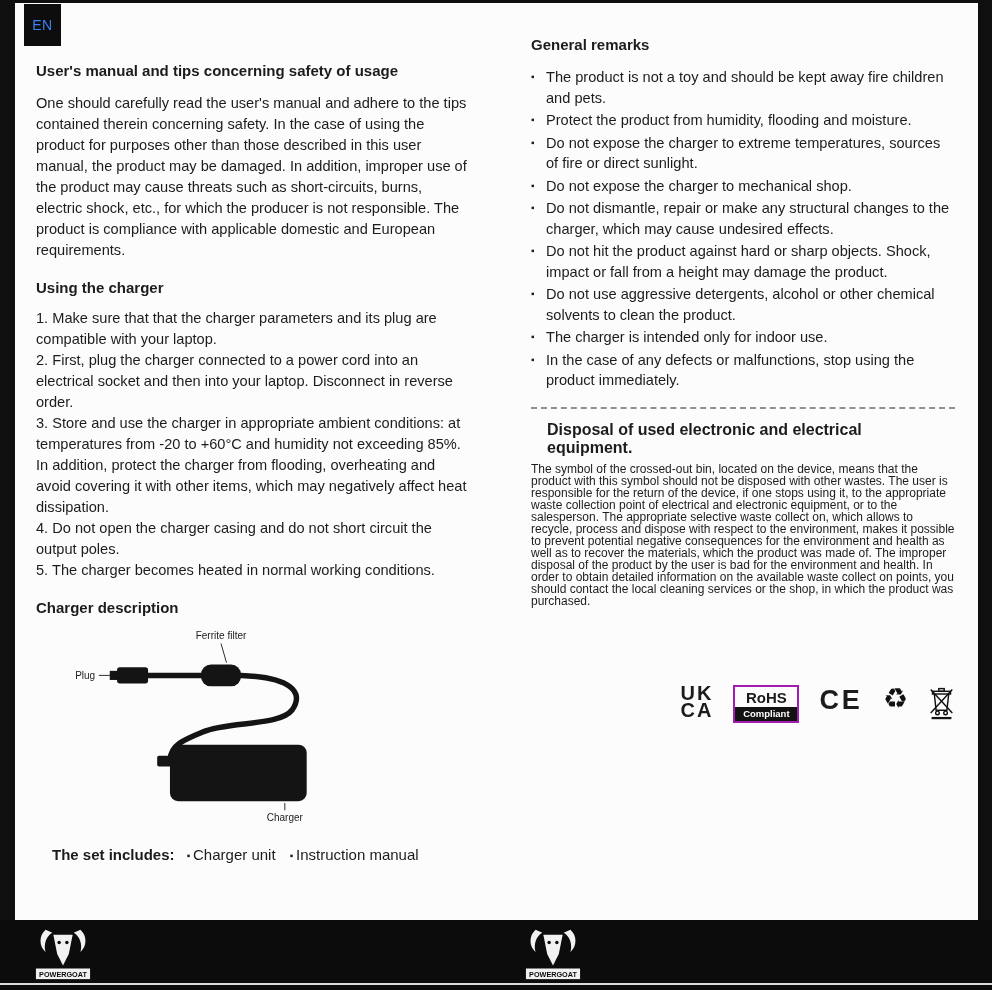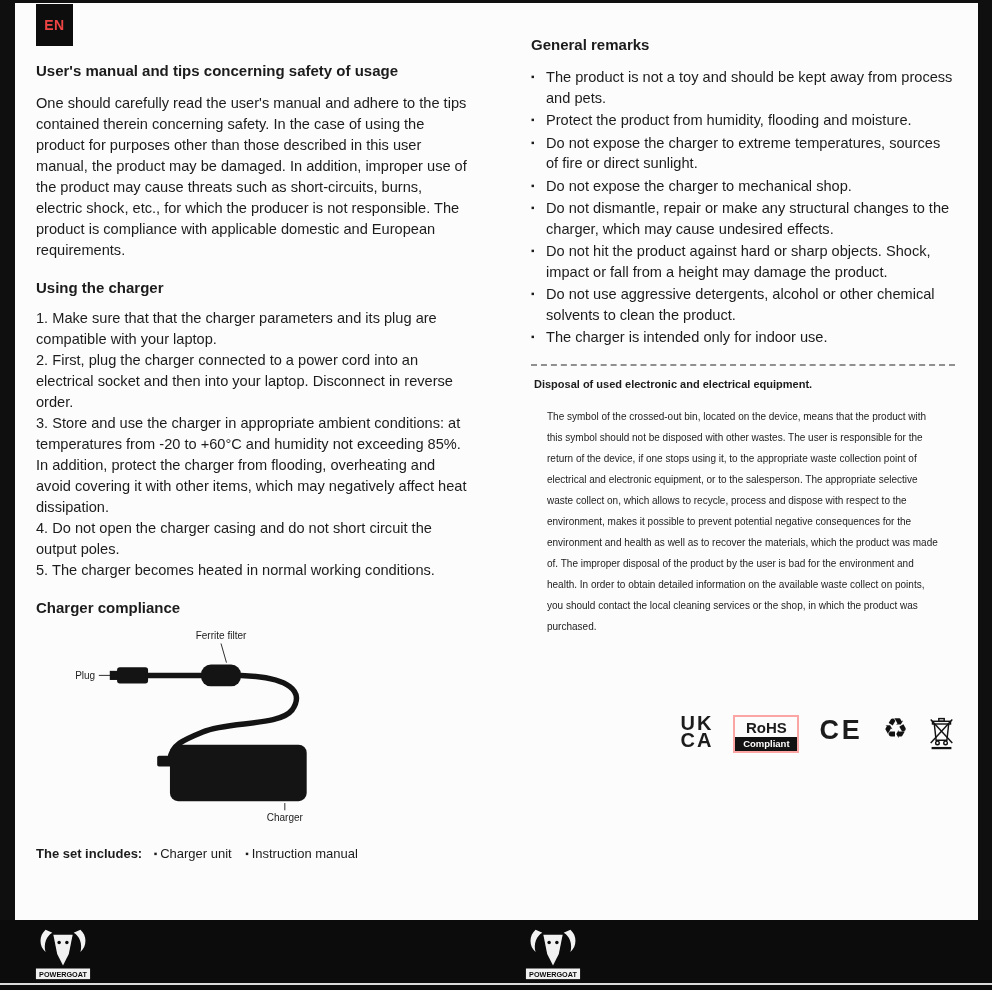--- a/index.html
+++ b/index.html
@@ -7,22 +7,22 @@
     position:relative;width:992px;height:990px;background:#fcfcfc;
     font-family:"Liberation Sans", sans-serif;color:#1c1c1c;overflow:hidden;
     margin:0 auto;
   }
   .top-strip{position:absolute;left:0;top:0;width:100%;height:3px;background:#0f0f0f;}
   .edge{position:absolute;top:0;height:921px;background:#0f0f0f;}
   .edge.left{left:0;width:15px;}
   .edge.right{right:0;width:14px;}
 
   .en-badge{
-    position:absolute;left:36px;top:4px;width:37px;height:42px;background:#0d0d0d;
-    color:#ef4444;font-weight:700;font-size:14px;display:flex;align-items:center;
+    position:absolute;left:24px;top:4px;width:37px;height:42px;background:#0d0d0d;
+    color:#3b82f6;font-weight:400;font-size:14px;display:flex;align-items:center;
     justify-content:center;letter-spacing:.5px;
   }
 
   .col-left{position:absolute;left:36px;top:62px;width:436px;}
   .col-right{position:absolute;left:531px;top:36px;width:424px;}
 
   .h-main{font-size:15px;font-weight:700;margin:0 0 14px;}
   .h-sec{font-size:15px;font-weight:700;margin:18px 0 12px;}
   .body-text{font-size:14.6px;line-height:21px;margin:0;}
   .steps p{font-size:14.6px;line-height:21px;margin:0;}
@@ -30,33 +30,33 @@
   .remarks{list-style:none;margin:0;padding:0;}
   .remark{
     position:relative;padding-left:15px;margin:0 0 2px;
     font-size:14.6px;line-height:20.5px;
   }
   .remark::before{
     content:"▪";position:absolute;left:0;top:0;font-size:10px;line-height:20.5px;color:#1c1c1c;
   }
 
   .divider{border:none;border-top:2px dashed #909090;margin:16px 0 12px;}
-  .disposal-title{font-size:11px;font-weight:700;margin:0 3px 6px;}
-  .disposal-text{font-size:10px;line-height:21px;margin:16px;}
+  .disposal-title{font-size:16px;font-weight:700;margin:0 16px 6px;}
+  .disposal-text{font-size:12px;line-height:12px;margin:0;}
 
   .diagram-wrap{margin:4px 0 0 30px;}
 
-  .set-includes{font-size:13px;margin:18px 0 0;}
+  .set-includes{font-size:15px;margin:18px 16px 0;}
   .set-label{font-weight:700;margin-right:8px;}
   .set-item{margin-right:10px;}
   .set-item::before{content:"▪ ";font-size:10px;position:relative;top:-1px;}
 
   .logos-row{display:flex;align-items:flex-start;justify-content:flex-end;gap:20px;margin-top:78px;}
   .ukca{font-weight:800;line-height:17px;letter-spacing:2px;font-size:20px;}
-  .rohs{border:2px solid #fca5a5;width:62px;text-align:center;}
+  .rohs{border:2px solid #a21caf;width:62px;text-align:center;}
   .rohs-top{font-weight:700;font-size:15px;padding:2px 0 1px;}
   .rohs-bottom{background:#121212;color:#fff;font-size:9.5px;padding:1px 0 2px;font-weight:bold;}
   .ce{font-size:27px;font-weight:600;letter-spacing:3px;}
   .recycle{font-size:28px;line-height:1;color:#121212;}
 
   .footer{position:absolute;left:0;bottom:0;width:100%;height:70px;background:#0c0c0c;}
   .footer-hairline{position:absolute;left:0;bottom:5px;width:100%;height:2px;background:#f2f2f2;opacity:.9;}
   .goat{position:absolute;top:5px;}
   .goat.g1{left:34px;}
   .goat.g2{left:524px;}
@@ -77,21 +77,21 @@
 
     <h3 class="h-sec">Using the charger</h3>
     <div class="steps">
       <p>1. Make sure that that the charger parameters and its plug are compatible with your laptop.</p>
       <p>2. First, plug the charger connected to a power cord into an electrical socket and then into your laptop. Disconnect in reverse order.</p>
       <p>3. Store and use the charger in appropriate ambient conditions: at temperatures from -20 to +60°C and humidity not exceeding 85%. In addition, protect the charger from flooding, overheating and avoid covering it with other items, which may negatively affect heat dissipation.</p>
       <p>4. Do not open the charger casing and do not short circuit the output poles.</p>
       <p>5. The charger becomes heated in normal working conditions.</p>
     </div>
 
-    <h3 class="h-sec">Charger compliance</h3>
+    <h3 class="h-sec">Charger description</h3>
 
     <div class="diagram-wrap">
       <svg width="310" height="196" viewBox="0 0 340 215">
 
         <text x="170" y="12" text-anchor="middle" font-size="11" fill="#1c1c1c">Ferrite filter</text>
         <line x1="170" y1="17" x2="176" y2="38" stroke="#1c1c1c" stroke-width="1"></line>
 
         <text x="32" y="56" text-anchor="end" font-size="11" fill="#1c1c1c">Plug</text>
         <line x1="36" y1="52" x2="50" y2="52" stroke="#1c1c1c" stroke-width="1"></line>
 
@@ -115,28 +115,29 @@
     <p class="set-includes">
       <span class="set-label">The set includes:</span>
       <span class="set-item">Charger unit</span>
       <span class="set-item">Instruction manual</span>
     </p>
   </div>
 
   <div class="col-right">
     <h3 class="h-main">General remarks</h3>
     <ul class="remarks">
-      <li class="remark">The product is not a toy and should be kept away from process and pets.</li>
+      <li class="remark">The product is not a toy and should be kept away fire children and pets.</li>
       <li class="remark">Protect the product from humidity, flooding and moisture.</li>
       <li class="remark">Do not expose the charger to extreme temperatures, sources of fire or direct sunlight.</li>
       <li class="remark">Do not expose the charger to mechanical shop.</li>
       <li class="remark">Do not dismantle, repair or make any structural changes to the charger, which may cause undesired effects.</li>
       <li class="remark">Do not hit the product against hard or sharp objects. Shock, impact or fall from a height may damage the product.</li>
       <li class="remark">Do not use aggressive detergents, alcohol or other chemical solvents to clean the product.</li>
       <li class="remark">The charger is intended only for indoor use.</li>
+      <li class="remark">In the case of any defects or malfunctions, stop using the product immediately.</li>
     </ul>
 
     <hr class="divider">
 
     <h4 class="disposal-title">Disposal of used electronic and electrical equipment.</h4>
     <p class="disposal-text">The symbol of the crossed-out bin, located on the device, means that the product with this symbol should not be disposed with other wastes. The user is responsible for the return of the device, if one stops using it, to the appropriate waste collection point of electrical and electronic equipment, or to the salesperson. The appropriate selective waste collect on, which allows to recycle, process and dispose with respect to the environment, makes it possible to prevent potential negative consequences for the environment and health as well as to recover the materials, which the product was made of. The improper disposal of the product by the user is bad for the environment and health. In order to obtain detailed information on the available waste collect on points, you should contact the local cleaning services or the shop, in which the product was purchased.</p>
 
     <div class="logos-row">
       <div class="ukca">
         <div>UK</div>

